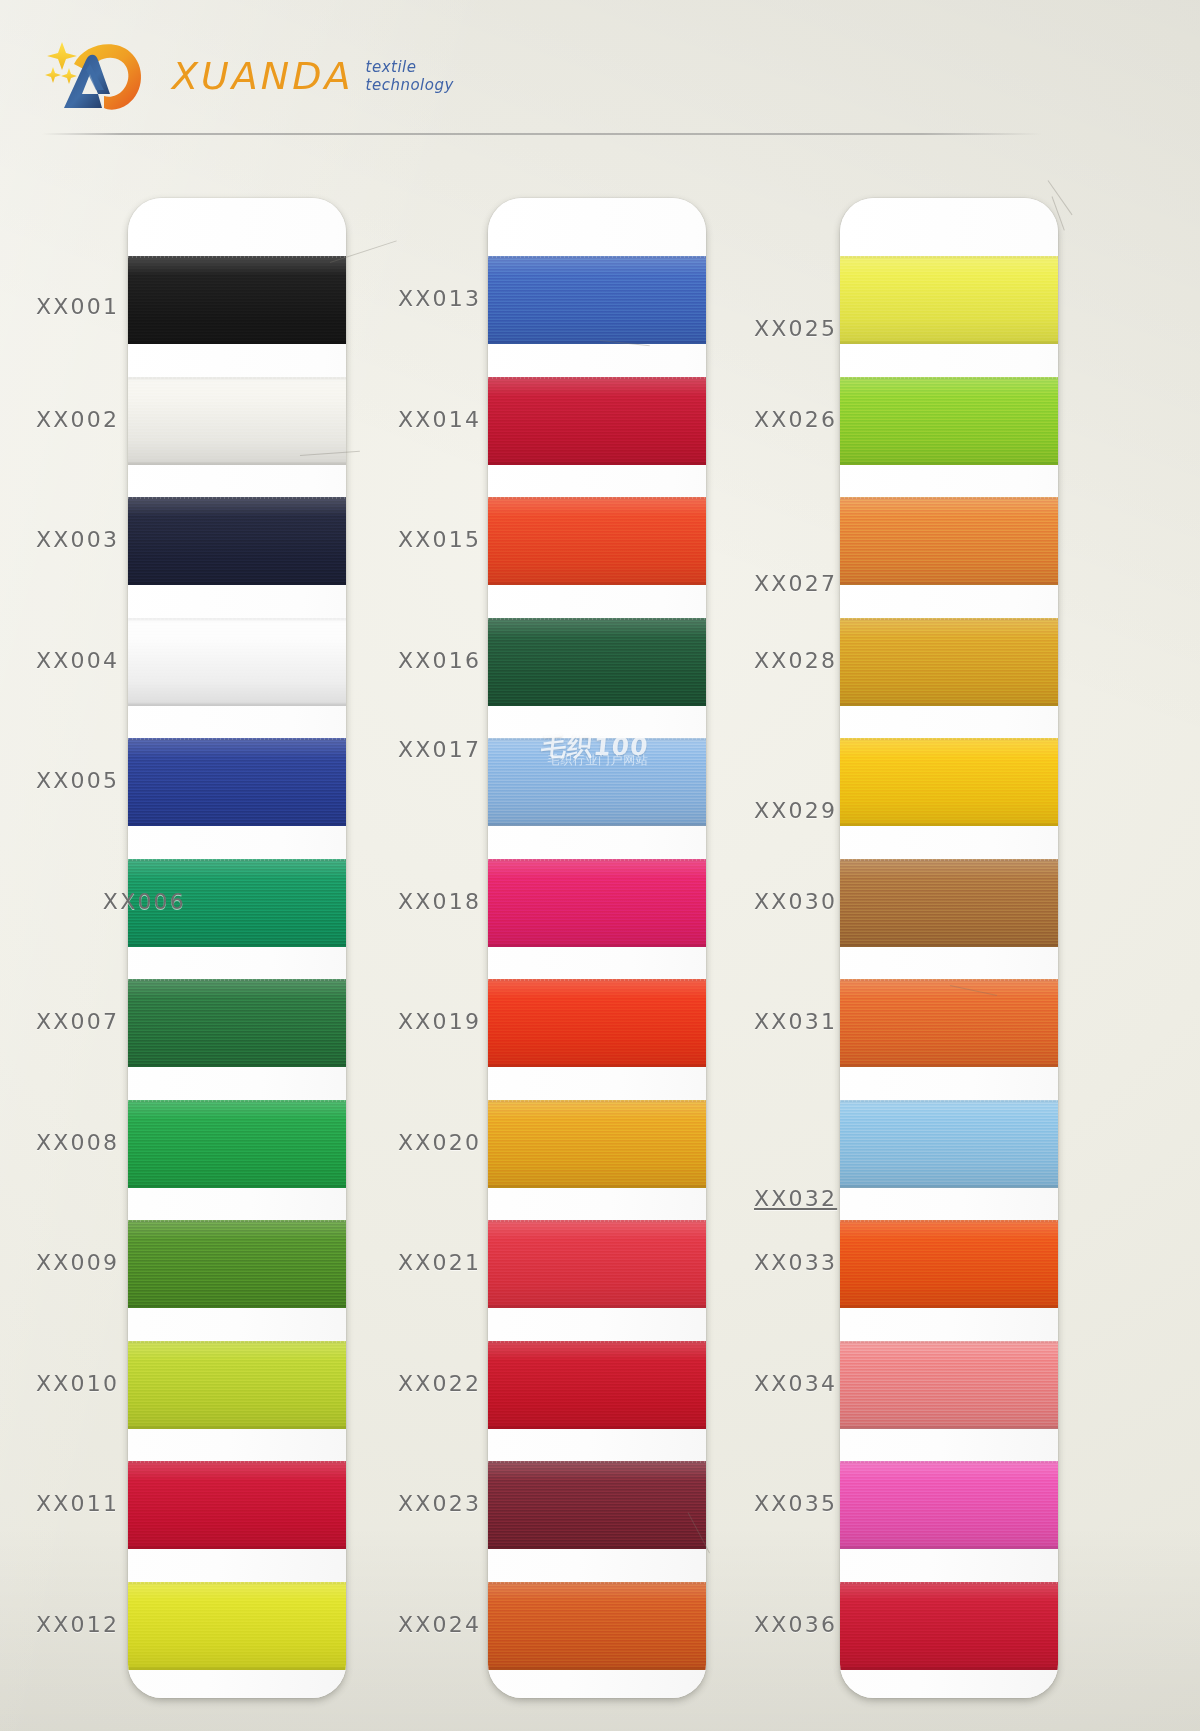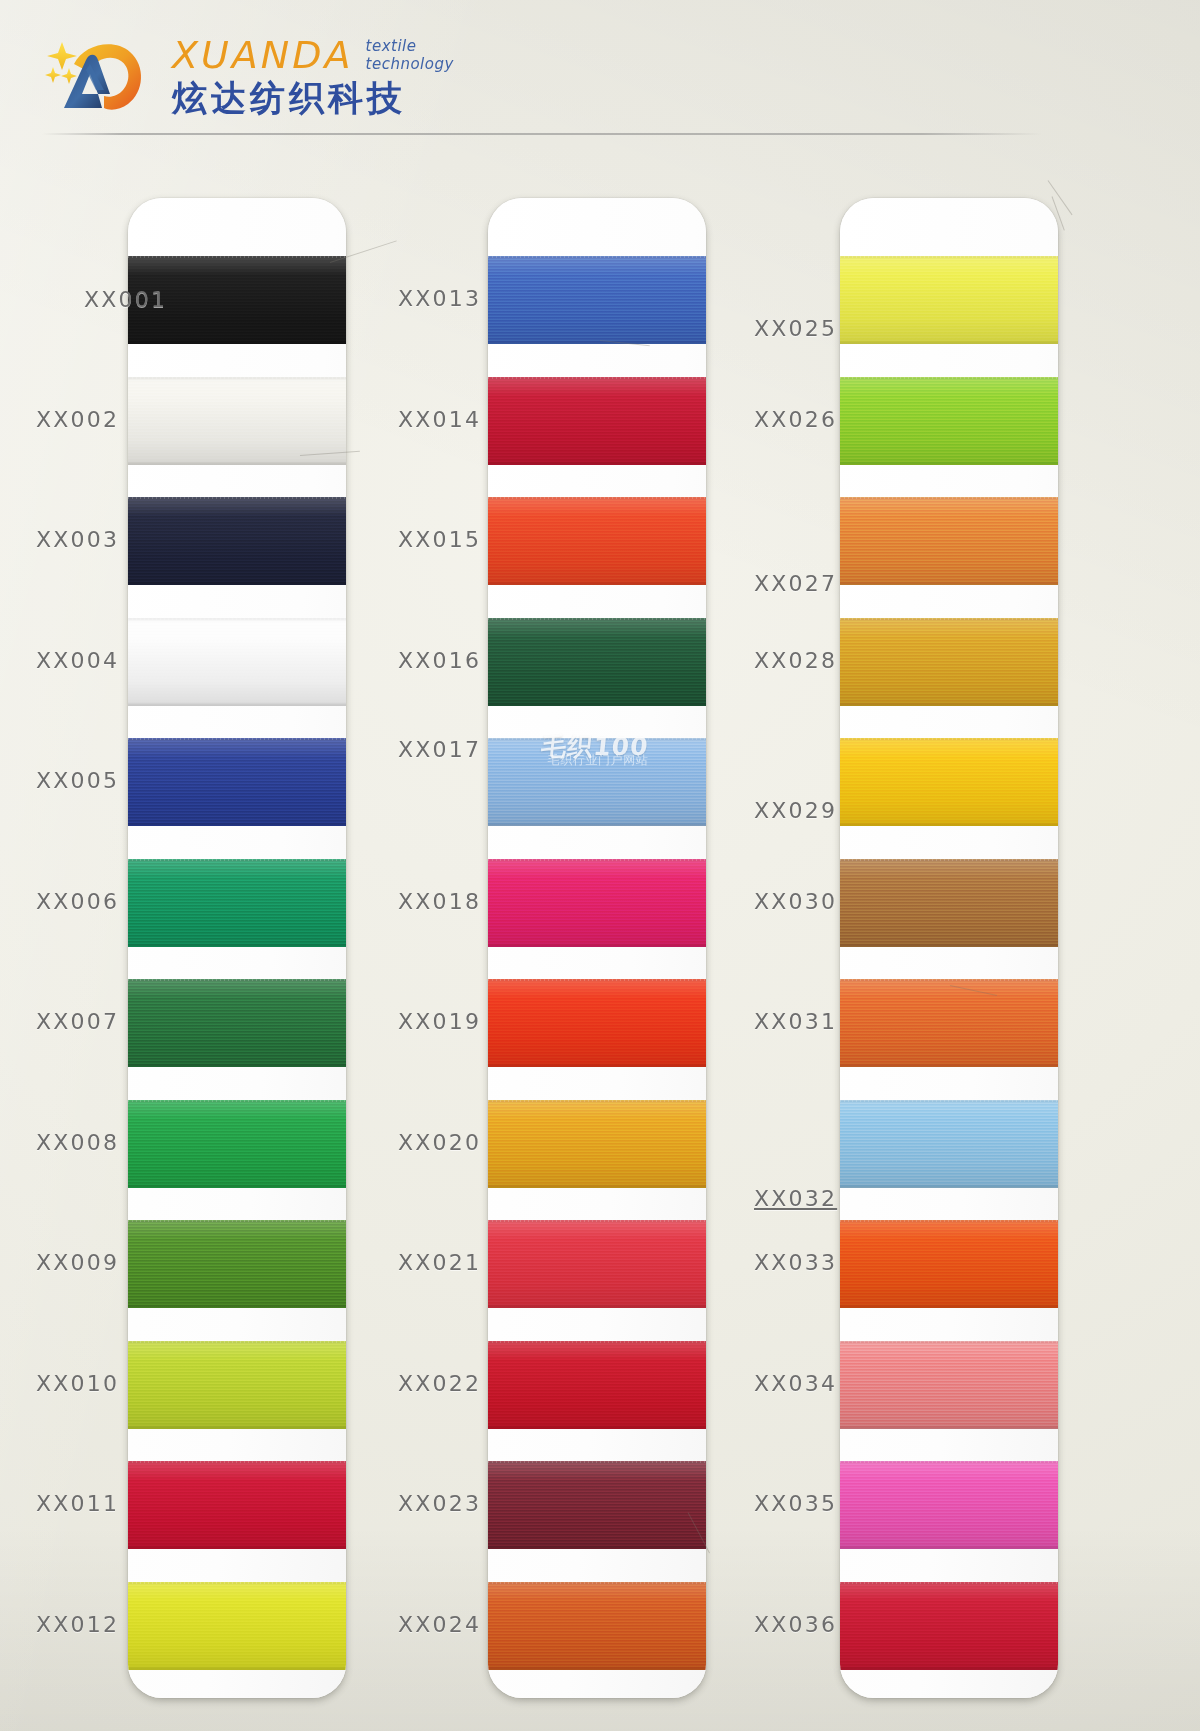--- a/index.html
+++ b/index.html
@@ -151,21 +151,20 @@
     </div>
 
     <div class="brand">
       <div class="brand-en-row">
         <span class="brand-en">XUANDA</span>
         <span class="brand-sub">
           <span>textile</span><br>
           <span>technology</span>
         </span>
       </div>
-      <span class="brand-cn">炫达纺织科技</span>
     </div>
   </div>
   <div class="rule"></div>
 </div>
 
 <div class="board" id="board">
   <div class="card c1">
       <div class="card-paper"></div>
       <div class="swatch" title="XX001 — black" style="top: 58px; height: 88px; background: rgb(23, 23, 23);">
         <div class="threads"></div>
@@ -347,26 +346,26 @@
         <div class="threads"></div>
         <div class="sheen"></div>
         <div class="fuzz"></div>
       </div>
       <div class="swatch" title="XX036 — crimson" style="top: 1383.5px; height: 88px; background: rgb(203, 24, 49);">
         <div class="threads"></div>
         <div class="sheen"></div>
         <div class="fuzz"></div>
       </div>
     </div>
-<div class="label col1" style="top: 287px; margin-left: 48px;">XX001</div>
+<div class="label col1" style="top: 294px;">XX001</div>
     <div class="label col1" style="top: 406.5px;">XX002</div>
     <div class="label col1" style="top: 527px;">XX003</div>
     <div class="label col1" style="top: 647.5px;">XX004</div>
     <div class="label col1" style="top: 768px;">XX005</div>
-    <div class="label col1" style="top: 888.5px;">XX006</div>
+    <div class="label col1" style="top: 888.5px; text-align: right;">XX006</div>
     <div class="label col1" style="top: 1009px;">XX007</div>
     <div class="label col1" style="top: 1129.5px;">XX008</div>
     <div class="label col1" style="top: 1250px;">XX009</div>
     <div class="label col1" style="top: 1370.5px;">XX010</div>
     <div class="label col1" style="top: 1491px;">XX011</div>
     <div class="label col1" style="top: 1611.5px;">XX012</div>
     <div class="label col2" style="top: 286px;">XX013</div>
     <div class="label col2" style="top: 406.5px;">XX014</div>
     <div class="label col2" style="top: 527px;">XX015</div>
     <div class="label col2" style="top: 647.5px;">XX016</div>

